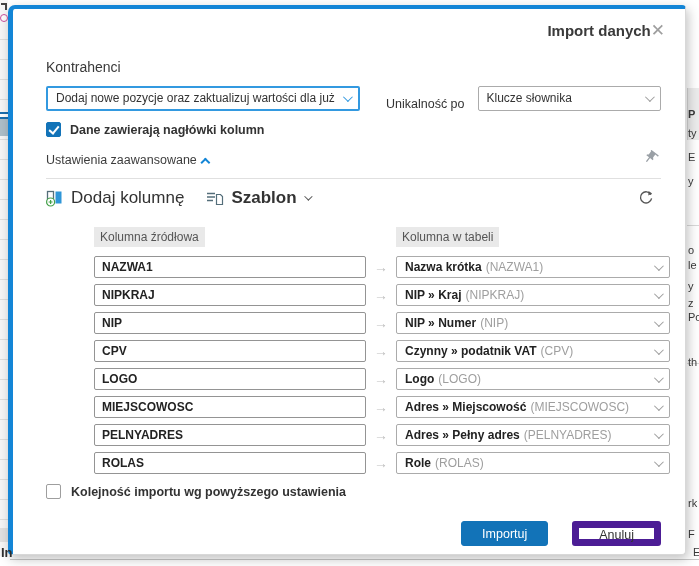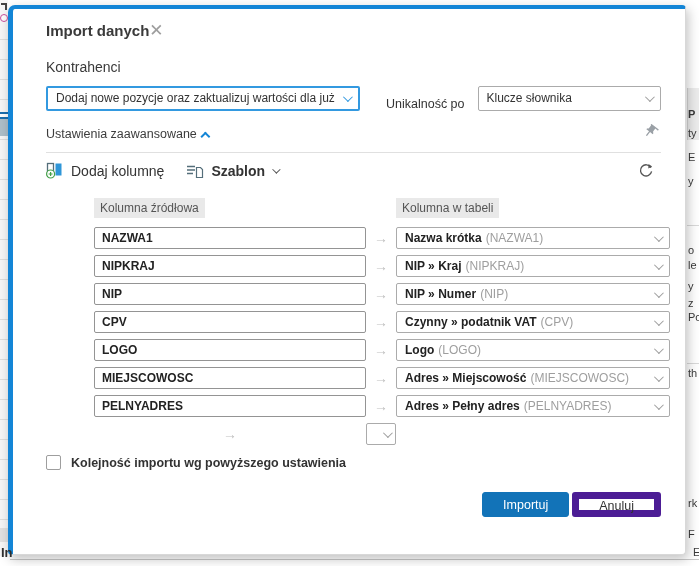--- a/index.html
+++ b/index.html
@@ -30,21 +30,21 @@
 
   
   .modal { position:absolute; left:8px; top:5px; width:678px; height:550px;
     background:#fff; z-index:2;
     border-left:5px solid #1385d6; border-top:4px solid #1385d6;
     border-right:1px solid #d8d8d8; border-bottom:1px solid #d8d8d8;
     border-radius:7px 4px 4px 4px;
     box-shadow:2px 4px 12px rgba(0,0,0,.25);
     padding:9px 24px 0 33px; overflow:hidden; }
 
-  .titlebar { display:flex; justify-content:flex-start; align-items:flex-start; margin-top:4px; }
+  .titlebar { display:flex; justify-content:flex-end; align-items:flex-start; margin-top:4px; }
   .title { font-size:15px; font-weight:bold; color:#3a3a3a; }
   .close { font-size:17px; color:#9e9e9e; cursor:pointer; line-height:17px; margin-right:-4px; }
 
   .section-title { margin-top:20px; font-size:14px; color:#3a3a3a; }
 
   .controls-row { margin-top:10px; display:flex; align-items:center; }
   .selectbox { height:25px; border:1px solid #ababab; border-radius:2px; background:#fff;
     display:flex; align-items:center; padding:0 8px; font-size:12px; color:#333;
     justify-content:space-between; cursor:pointer; }
   .selectbox .val { white-space:nowrap; overflow:hidden; }
@@ -65,21 +65,21 @@
 
   .advanced-row { margin-top:13px; display:flex; justify-content:space-between; align-items:center;text-align:right; }
   .advanced-link { font-size:12.5px; color:#3c3c3c; cursor:pointer; display:flex; align-items:center; }
   .caret-up { width:7px; height:7px; border-left:2px solid #1385d6; border-top:2px solid #1385d6;
     transform:rotate(45deg) translateY(3px); margin-left:7px; }
   .pin { margin-right:2px; cursor:pointer; }
 
   .divider { margin-top:8px; height:1px; background:#e0e0e0; }
 
   .toolbar { margin-top:9px; display:flex; align-items:center; }
-  .tool-btn { display:flex; align-items:center; font-size:14px; color:#333; cursor:pointer; }
+  .tool-btn { display:flex; align-items:center; font-size:17px; color:#333; cursor:pointer; }
   .tool-btn svg { margin-right:7px; }
   .tool-gap { margin-left:22px;font-weight:bold; }
   .chev-dark { width:6px; height:6px; border-right:1.5px solid #555; border-bottom:1.5px solid #555;
     transform:rotate(45deg) translateY(-2px); margin-left:7px; }
   .spacer { flex:1; }
 
   .map-grid { display:grid; grid-template-columns:272px 30px 274px; align-items:center;padding-left:48px; }
   .headers-row { margin-top:19px; }
   .chip { background:#e9e9e9; color:#555; font-size:12px; padding:3px 6px; display:inline-block; justify-self:start; }
 
@@ -93,21 +93,21 @@
   .tgt-select .main { font-weight:bold; color:#222; }
   .tgt-select .code { color:#9e9e9e; margin-left:4px; }
   .tgt-select .val { display:flex;text-align:center; }
 
   .order-row { margin-top:12px; }
   .order-row .checkbox { margin-right:10px; }
 
   .footer { margin-top:22px; display:flex; justify-content:flex-end; }
   .btn { height:25px; font-size:12.5px; border-radius:3px; cursor:pointer; padding:0 20px;
     font-family:"Liberation Sans", sans-serif; }
-  .btn-primary { background:#1273b8; color:#fff; border:1px solid #1273b8; margin-right:3px; }
+  .btn-primary { background:#1273b8; color:#fff; border:1px solid #1273b8; margin-right:24px; }
   .btn-secondary { background:#fff; color:#333; border:7px solid #4c1d95; }
 </style>
 </head>
 <body>
 
 <div class="bg-left">
   <span class="mark-dark"></span>
   <span class="mark-pink"></span>
   <div class="sel-band"></div>
   <div class="dark-block"></div>
@@ -119,21 +119,21 @@
   <div class="hline" style="top:363px"></div>
   <span class="frag" style="top:108px; font-weight:bold">P</span>
   <span class="frag" style="top:127px">ty</span>
   <span class="frag" style="top:151px">E</span>
   <span class="frag" style="top:175px">y</span>
   <span class="frag" style="top:244px">o</span>
   <span class="frag" style="top:259px">le</span>
   <span class="frag" style="top:280px">y</span>
   <span class="frag" style="top:297px">z</span>
   <span class="frag" style="top:311px">Po</span>
-  <span class="frag" style="top:367px">th</span>
+  <span class="frag" style="top:356px">th</span>
   <span class="frag" style="top:497px">rk</span>
   <span class="frag" style="top:528px">F</span>
 </div>
 
 <div class="bg-bottom">
   <div class="hline"></div>
 </div>
 <span class="frag-in">In</span>
 <span class="frag-e">E</span>
 
@@ -151,20 +151,24 @@
       <span class="val">Dodaj nowe pozycje oraz zaktualizuj wartości dla już istniejących</span>
       <span class="chev"></span>
     </div>
     <span class="uniq-label">Unikalność po</span>
     <div class="selectbox uniq-select">
       <span class="val">Klucze słownika</span>
       <span class="chev"></span>
     </div>
   </div>
 
+  <div class="check-row">
+    <span class="checkbox checked"></span>
+    <span class="check-label">Dane zawierają nagłówki kolumn</span>
+  </div>
 
   <div class="advanced-row">
     <span class="advanced-link">
       <span>Ustawienia zaawansowane</span>
       <span class="caret-up"></span>
     </span>
     <span class="pin">
       <svg width="16" height="16" viewBox="0 0 24 24">
         <path transform="rotate(38 12 12)" fill="#9aa0a6" d="M14 4v5c0 1.1.9 2 2 2v2h-5v7l-1 1-1-1v-7H4v-2c1.1 0 2-.9 2-2V4H5V2h14v2h-5z"></path>
       </svg>
@@ -278,20 +282,21 @@
       <span class="arrow">→</span>
       <div class="selectbox tgt-select">
         <span class="val">
             <span class="main">Adres » Pełny adres</span>
             <span class="code">(PELNYADRES)</span>
           </span>
         <span class="chev"></span>
       </div>
     </div>
     <div class="map-grid map-row">
+      <input class="src-input" value="ROLAS" style="">
       <span class="arrow">→</span>
       <div class="selectbox tgt-select">
         <span class="val">
             <span class="main">Role</span>
             <span class="code">(ROLAS)</span>
           </span>
         <span class="chev"></span>
       </div>
     </div>
   </div>

